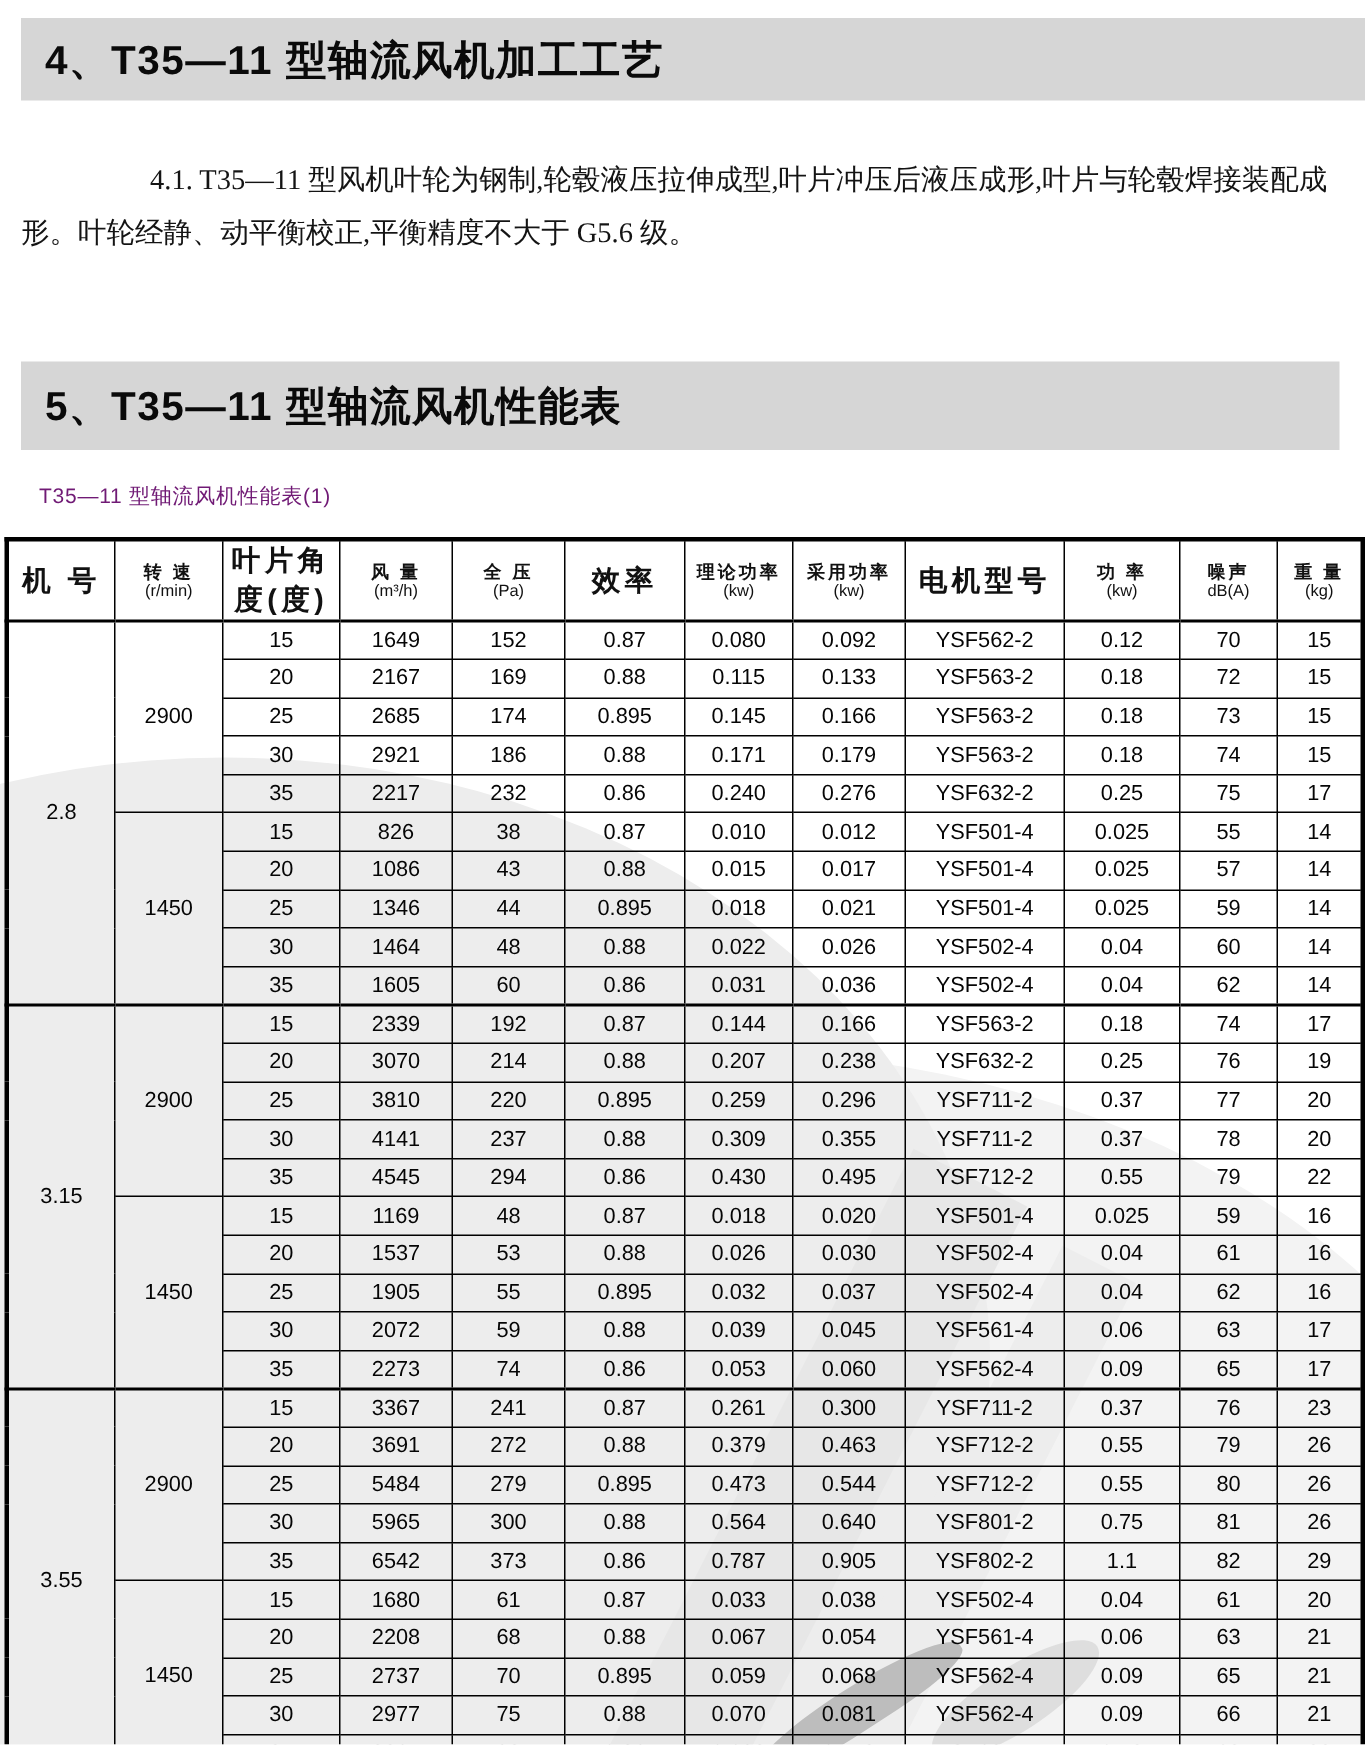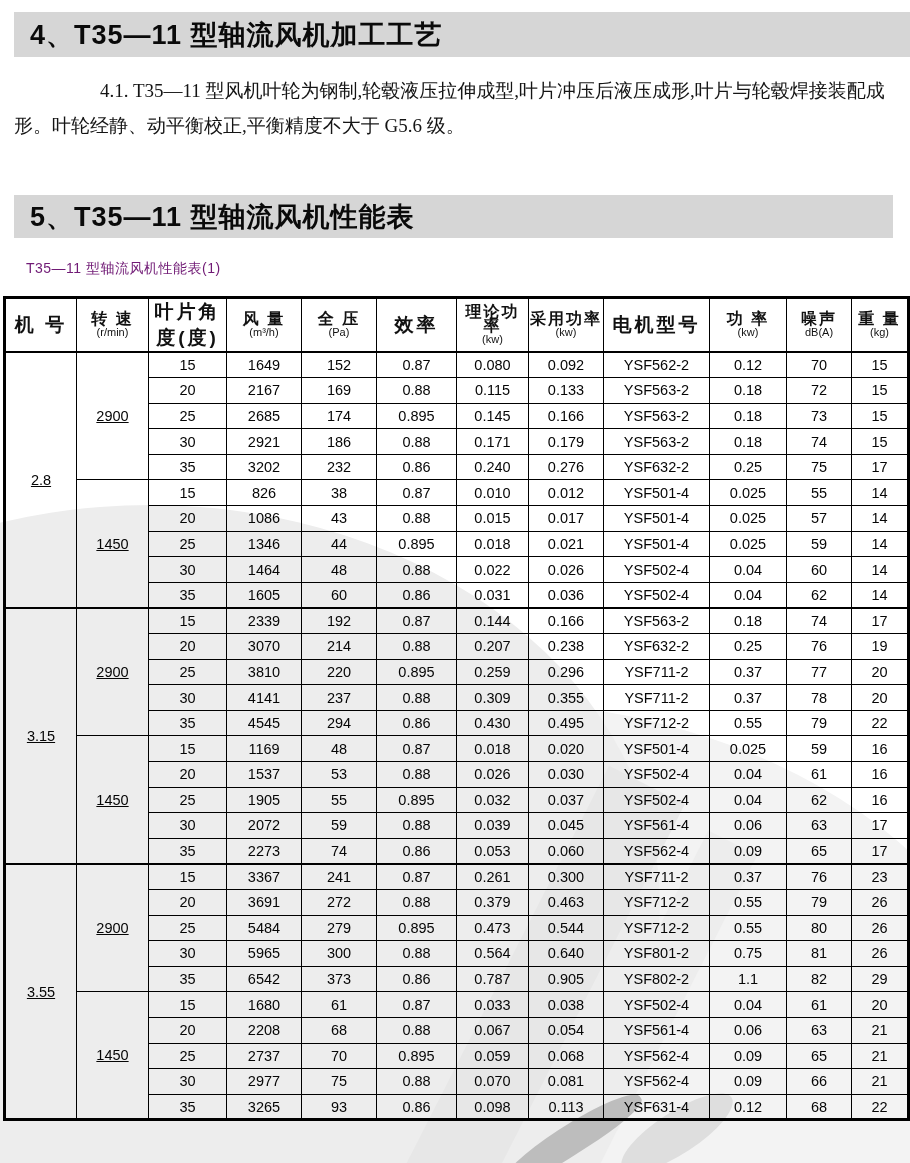--- a/index.html
+++ b/index.html
@@ -39,24 +39,24 @@
   .content { position:relative; z-index:1; }
   .section-bar {
     background: var(--bar-bg, #d6d6d6);
     font-weight: bold;
     font-size: 27px;
     letter-spacing: 1px;
     color:#0a0a0a;
     display:flex; align-items:center;
     padding-left: 16px;
   }
-  .bar1 { margin: 12px 0 0 14px; height:45px; }
-  .bar2 { margin: 52px 17px 0 14px; height:43px; }
+  .bar1 { margin: 12px 0 0 14px; height:55px; }
+  .bar2 { margin: 68px 17px 0 14px; height:59px; }
   .paragraphs {
-    margin: 16px 2px 0 14px;
+    margin: 36px 2px 0 14px;
     font-family: "Liberation Serif", serif;
     font-size: 19px;
     line-height: 35px;
     color:#141414;
   }
   .paragraphs p { margin:0; text-indent: 86px; }
   .table-title {
     margin: 22px 0 0 26px;
     font-size: 14px;
     color:#701a75;
@@ -73,26 +73,26 @@
   table.perf th, table.perf td {
     border: 1px solid #000;
     text-align: center;
     vertical-align: middle;
     padding: 0;
     background: transparent;
   }
   table.perf { border: 3px solid #000; }
   table.perf thead tr { height: 33px; }
   table.perf thead th { border-bottom: 2px solid #000; }
-  .h-label { font-size: 16px; font-weight: bold; line-height: 14px; letter-spacing:2px; }
+  .h-label { font-size: 12px; font-weight: bold; line-height: 14px; letter-spacing:2px; }
   .h-unit  { font-size: 11px; font-weight: normal; line-height: 12px; letter-spacing:0; }
   th.big { font-size: 19px; font-weight: bold; letter-spacing: 3px; }
   table.perf tbody tr { height: 25.6px; }
   table.perf tbody td { font-size: 14.5px; color:#050505; }
-  td.model-cell, td.rpm-cell { font-size: 15.5px; text-decoration: underline; }
+  td.model-cell, td.rpm-cell { font-size: 15.5px; }
   tr.group-start td { border-top: 2px solid #000; }
   
   col.c-model{width:72px} col.c-rpm{width:72px} col.c-angle{width:78px}
   col.c-flow{width:75px} col.c-press{width:75px} col.c-eff{width:80px}
   col.c-tpow{width:72px} col.c-apow{width:75px} col.c-motor{width:106px}
   col.c-pow{width:77px} col.c-noise{width:65px} col.c-weight{width:57px}
 </style>
 </head>
 <body>
 
@@ -219,21 +219,21 @@
             <td>0.88</td>
             <td>0.171</td>
             <td>0.179</td>
             <td>YSF563-2</td>
             <td>0.18</td>
             <td>74</td>
             <td>15</td>
           </tr>
           <tr>
             <td>35</td>
-            <td>3202</td>
+            <td>2217</td>
             <td>232</td>
             <td>0.86</td>
             <td>0.240</td>
             <td>0.276</td>
             <td>YSF632-2</td>
             <td>0.25</td>
             <td>75</td>
             <td>17</td>
           </tr>
           <tr>

